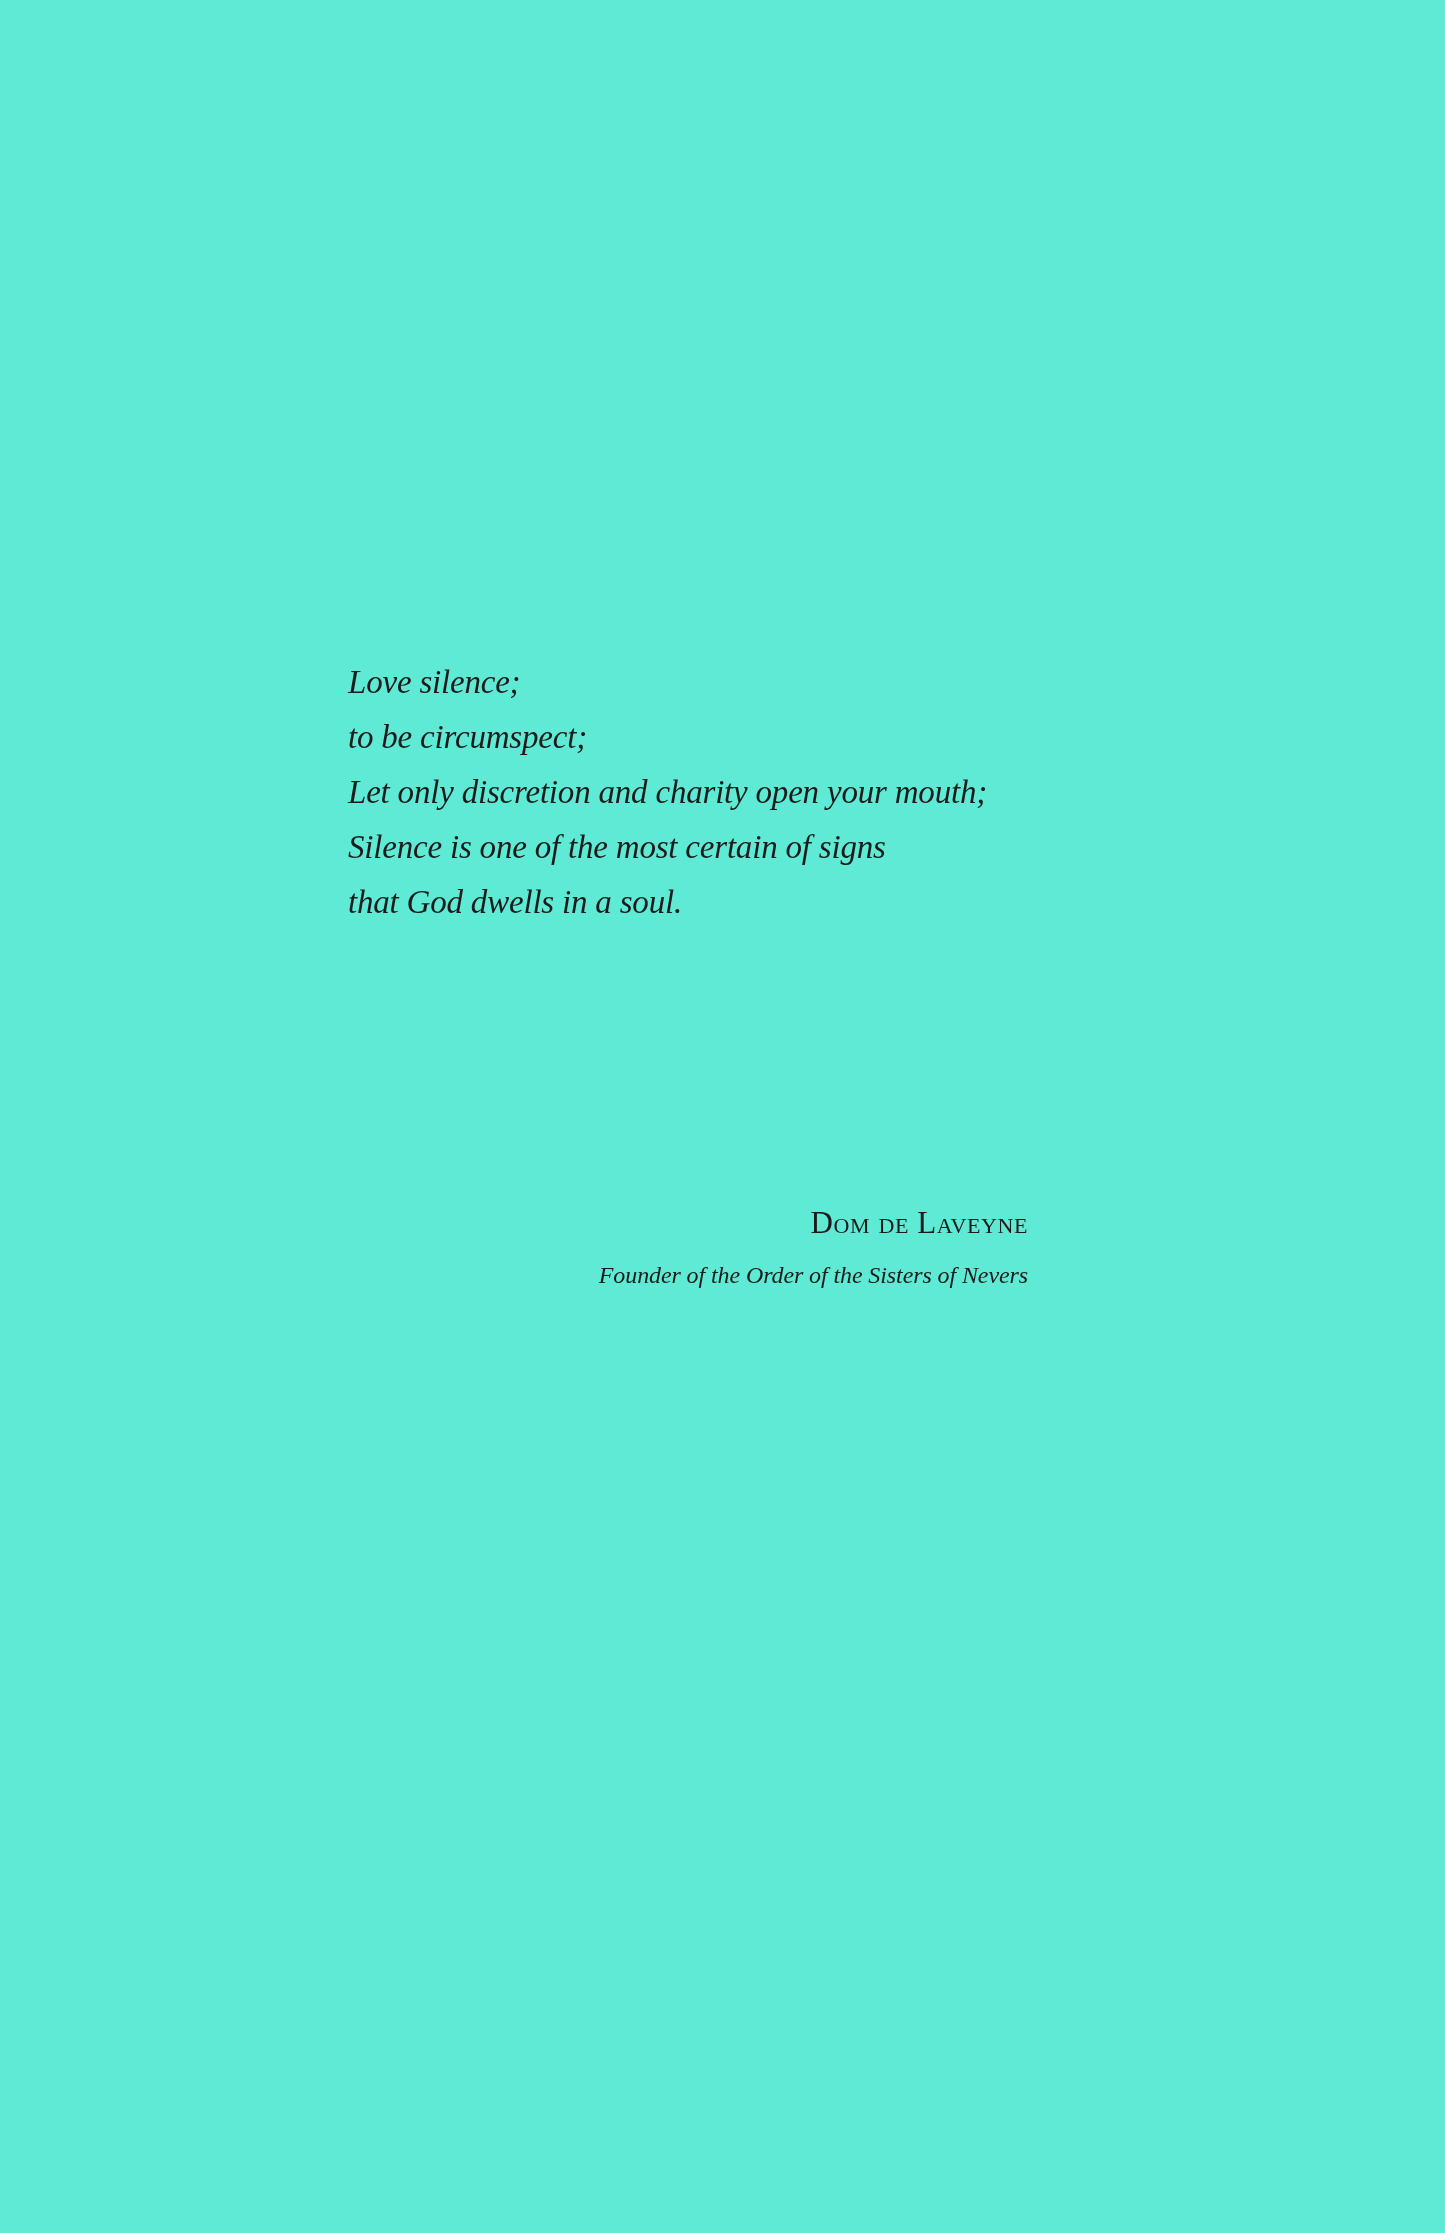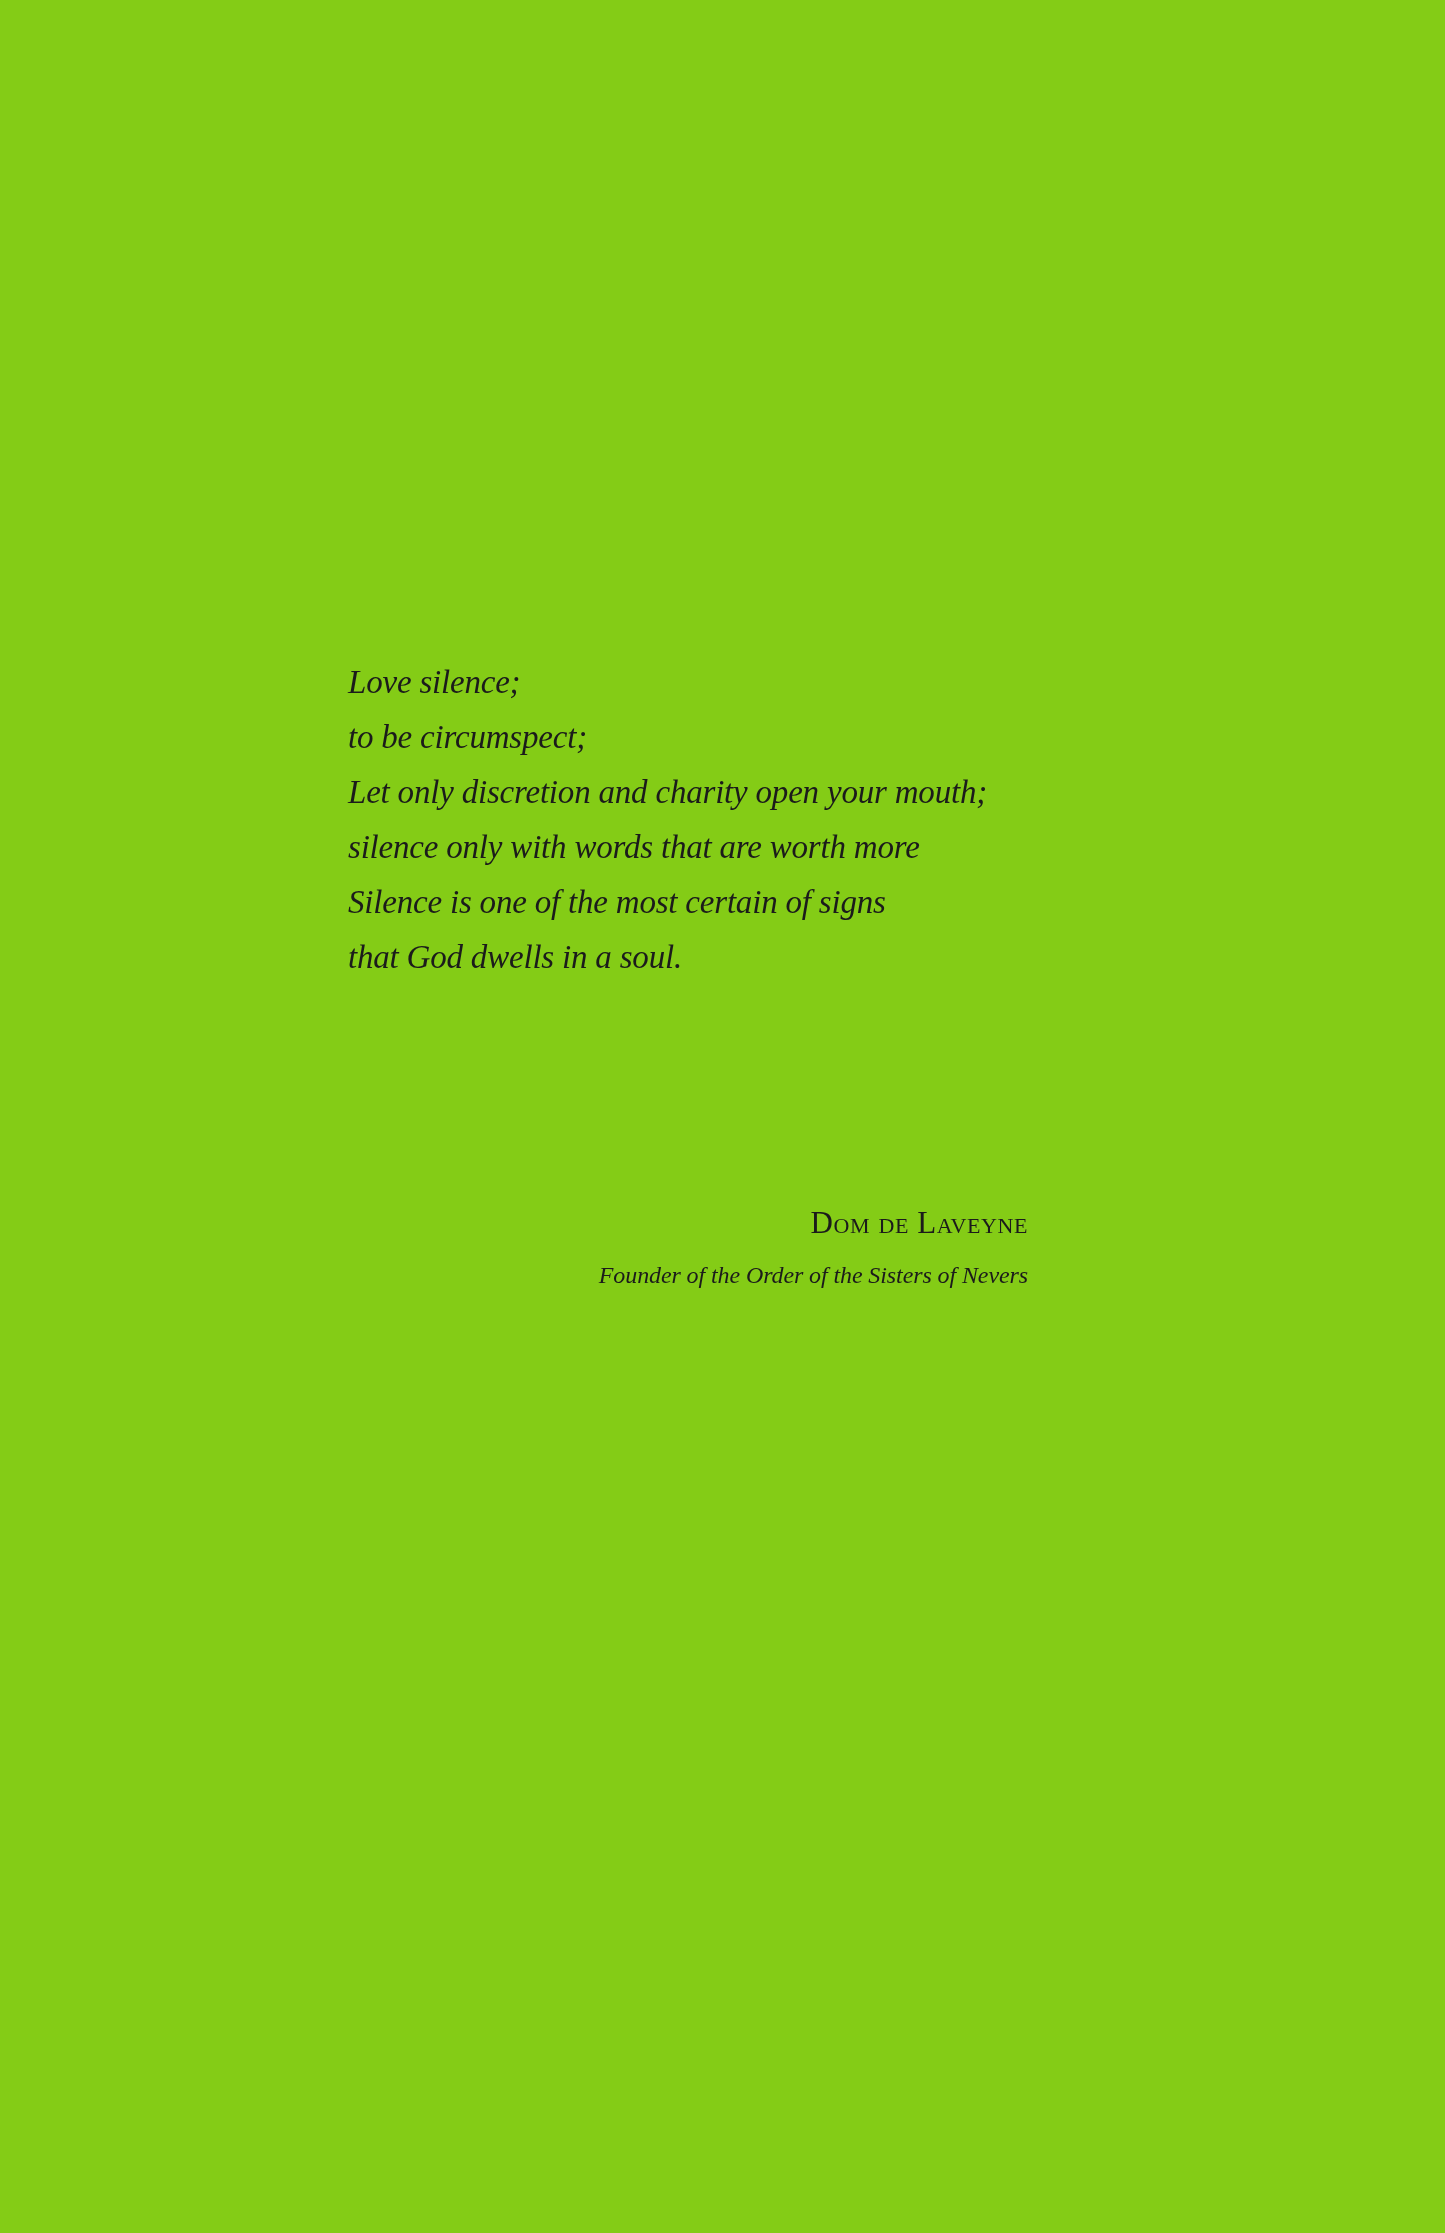--- a/index.html
+++ b/index.html
@@ -11,21 +11,21 @@
     width: 1445px;
     height: 2233px;
     position: relative;
     font-family: "Liberation Serif", serif;
     color: #1a1a1a;
     overflow: hidden;
   }
   .page {
     position: absolute;
     inset: 0;
-    background: #84cc16;
+    background: #5eead4;
   }
   .quote-block {
     position: absolute;
     left: 348px;
     top: 655px;
     width: 720px;
   }
   .quote-line {
     font-family: "Liberation Serif", serif;
     font-style: italic;
@@ -61,21 +61,20 @@
 </style>
 </head>
 <body>
 
 <div class="page">
 
   <div class="quote-block">
     <div class="quote-line">Love silence;</div>
     <div class="quote-line">to be circumspect;</div>
     <div class="quote-line">Let only discretion and charity open your mouth;</div>
-    <div class="quote-line">silence only with words that are worth more</div>
     <div class="quote-line">Silence is one of the most certain of signs</div>
     <div class="quote-line">that God dwells in a soul.</div>
   </div>
 
   <div class="attribution">
     <div class="attribution-name">Dom de Laveyne</div>
     <div class="attribution-role">Founder of the Order of the Sisters of Nevers</div>
   </div>
 
 </div>

